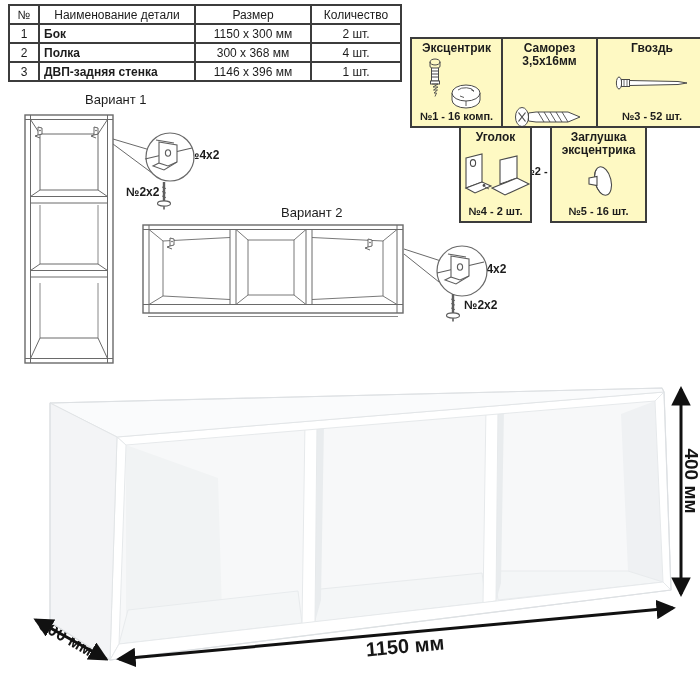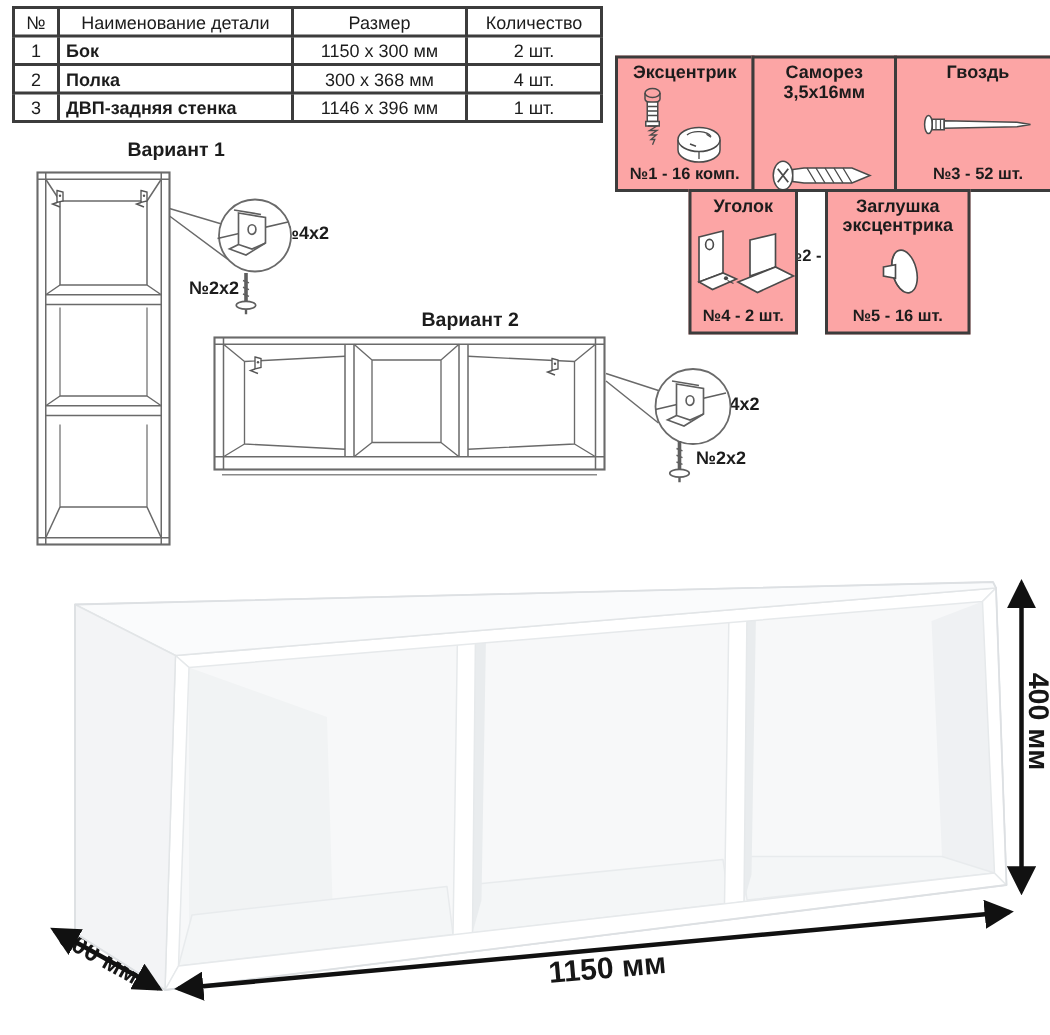--- a/index.html
+++ b/index.html
@@ -16,33 +16,33 @@
     border:2px solid #3c3c3c; padding:0 4px; height:17px;
     font-weight:400; white-space:nowrap; text-align:center; line-height:1;
   }
   .parts-table td.cell-name { text-align:left;font-weight:bold; }
   .col-num  { width:20px; }
   .col-name { width:146px; }
   .col-size { width:106px; }
   .col-qty  { width:80px; }
   
   .hw {
-    position:absolute; box-sizing:border-box; border:2px solid #3c3c3c; background:#fca5a5;
+    position:absolute; box-sizing:border-box; border:2px solid #3c3c3c; background:#fef9c3;
     display:flex; flex-direction:column; align-items:center; text-align:center;
   }
   .hw-title { font-weight:bold; font-size:12px; line-height:1.12; margin-top:3px; padding:0 2px; }
   .hw-icon  { flex:1; display:flex; align-items:center; justify-content:center; }
   .hw-count { font-weight:bold; font-size:11px; margin-bottom:4px; white-space:nowrap; }
   #hw1 { left:410px; top:37px;  width:93px; height:91px; }
   #hw2 { left:501px; top:37px;  width:97px; height:91px;gap:32px; }
   #hw3 { left:596px; top:37px;  width:112px; height:91px; }
   #hw4 { left:459px; top:126px; width:73px; height:97px; }
   #hw5 { left:550px; top:126px; width:97px; height:97px; }
   
-  .variant-heading { position:absolute; font-weight:bold; font-size:13px;padding-left:48px; }
+  .variant-heading { position:absolute; font-weight:normal; font-size:13px;padding-left:48px; }
   #v1-heading { left:37px;  top:92px; }
   #v2-heading { left:233px; top:205px; }
   .callout-label { position:absolute; font-weight:bold; font-size:12px; white-space:nowrap; }
   #v1-bracket-label { left:186px; top:148px; }
   #v1-screw-label   { left:126px; top:185px; }
   #v2-bracket-label { left:473px; top:262px; }
   #v2-screw-label   { left:464px; top:298px; }
   .dim-label { position:absolute; font-weight:bold; color:#161616; text-align:center; }
   #dim-width  { left:358px; top:635px; width:94px; font-size:20px; transform:rotate(-5deg); }
   #dim-depth  { left:28px;  top:628px; width:76px; font-size:17px; transform:rotate(29deg); }

